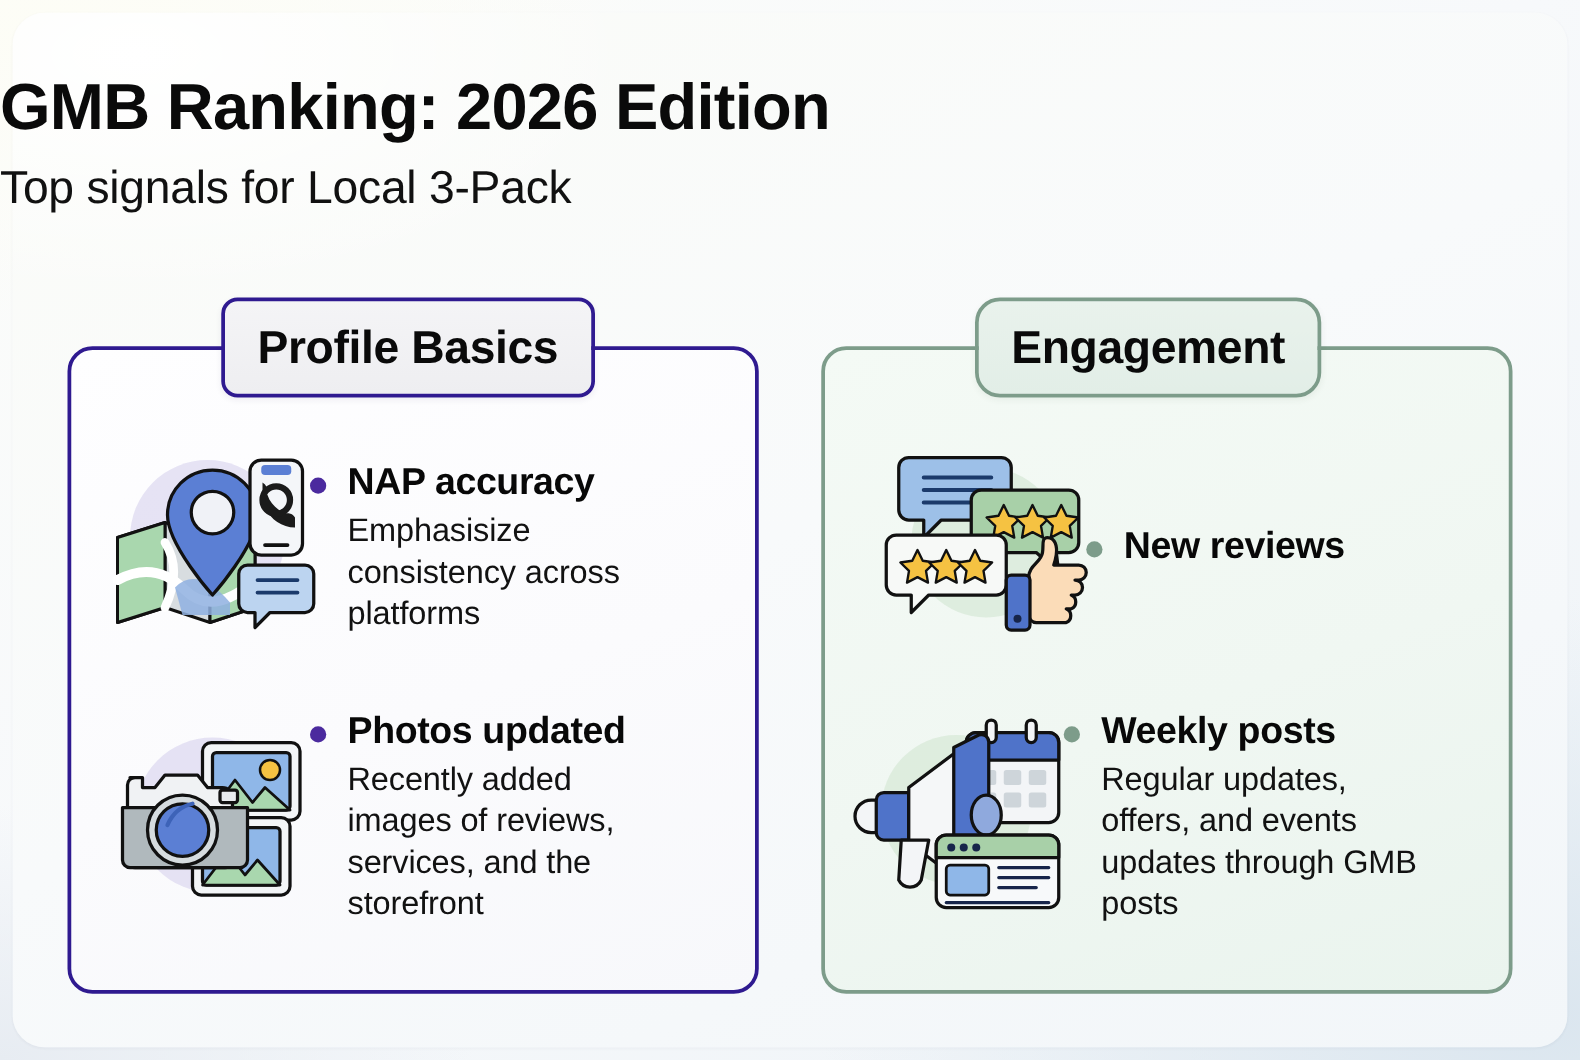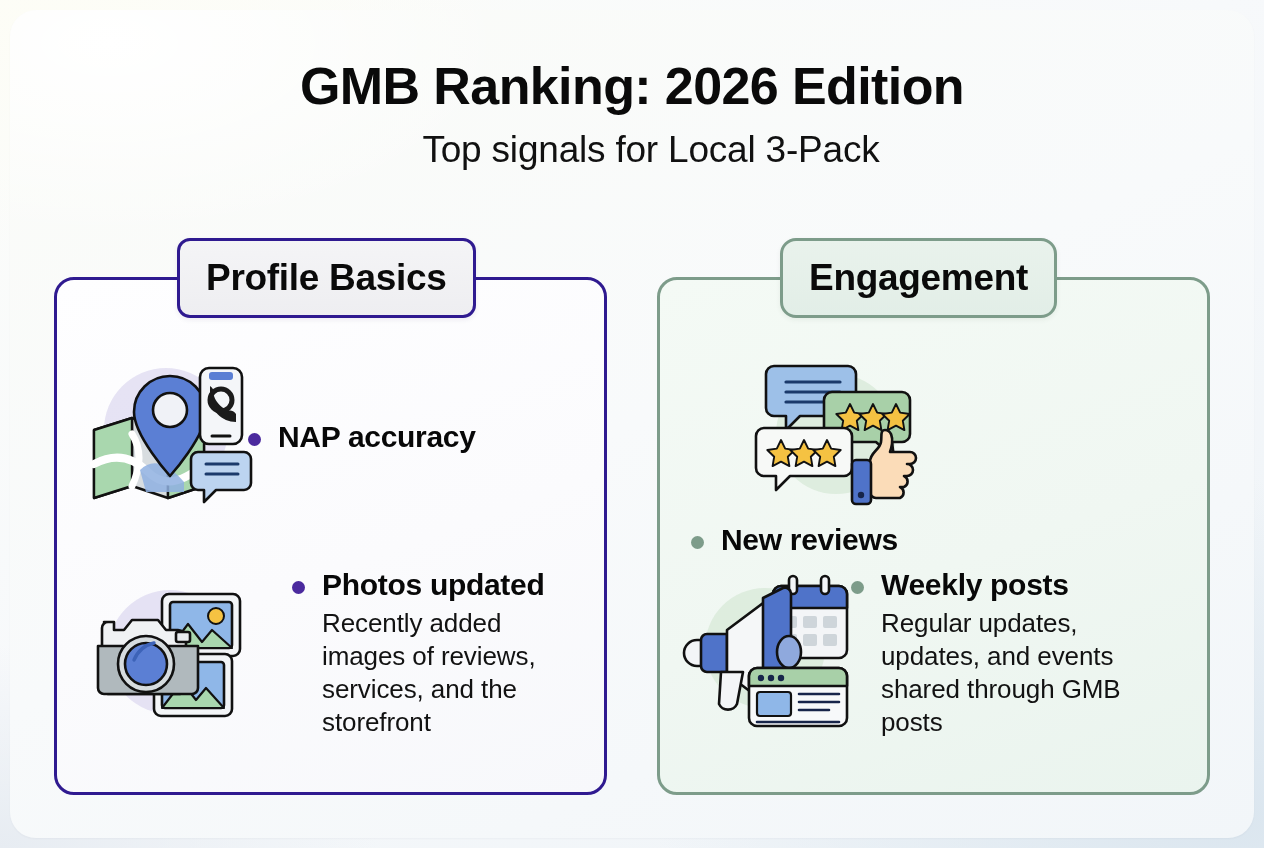--- a/index.html
+++ b/index.html
@@ -37,37 +37,36 @@
       radial-gradient(ellipse 55% 40% at 8% 4%, #ffffff 0%, rgba(255,255,255,0) 60%),
       linear-gradient(155deg, #fbfcf8 0%, #f8fafb 50%, #f2f6f9 100%);
     box-shadow: 0 1px 2px rgba(40,55,80,0.04);
   }
 
   
   #header {
     position: absolute;
     left: 0; top: 58px;
     width: 1264px;
-    text-align: center;
+    text-align: left;
   }
   #title {
     font-size: 52px;
     font-weight: 700;
     letter-spacing: -0.6px;
     color: #0a0a0a;
     line-height: 1.1;
   }
   #subtitle {
     margin-top: 14px;
     font-size: 37px;
     font-weight: 400;
     color: #111111;
     letter-spacing: -0.2px;
     line-height: 1.12;
-    padding-left: 38px;
   }
 
   
   .card {
     position: absolute;
     top: 277px;
     width: 553px;
     height: 518px;
     border-radius: 20px;
     border-width: 3px;
@@ -110,20 +109,21 @@
     border-color: #2f1a90;
     background: linear-gradient(180deg, #f4f4f6 0%, #eeeef1 100%);
     box-shadow: 0 2px 5px rgba(40,30,90,0.07);
     border-radius: 13px;
   }
   #badge-right {
     left: 780px;
     border-color: #7d9c8a;
     background: linear-gradient(180deg, #e9f2ec 0%, #e2eee7 100%);
     box-shadow: 0 2px 5px rgba(50,80,60,0.07);
+    border-radius: 20px;
   }
 
   
   .item {
     position: absolute;
     display: flex;
     align-items: center;
   }
   .item-icon {
     width: 160px;
@@ -157,22 +157,22 @@
     font-size: 26px;
     font-weight: 400;
     color: #121212;
     line-height: 1.26;
     letter-spacing: -0.1px;
     white-space: pre-line;
   }
 
   
   #item-l1 { left: 88px;  top: 352px; }
-  #item-l2 { left: 88px;  top: 557px; gap: 44px; }
-  #item-r1 { left: 691px; top: 352px; flex-direction: column; }
+  #item-l2 { left: 88px;  top: 557px; }
+  #item-r1 { left: 709px; top: 352px; }
   #item-r2 { left: 691px; top: 557px; }
 
   #item-l1 .item-body { width: 290px; }
   #item-l2 .item-body { width: 290px; }
   #item-r1 .item-body { width: 290px; }
   #item-r2 .item-body { width: 290px; }
 
   svg { display: block; overflow: visible; }
 </style>
 </head>
@@ -227,20 +227,21 @@
 
         <g>
           <path d="M110 100 h46 a7 7 0 0 1 7 7 v24 a7 7 0 0 1 -7 7 h-28 l-12 12 v-12 h-6 a7 7 0 0 1 -7 -7 v-24 a7 7 0 0 1 7 -7 z" fill="#bcd4f0" stroke="#111" stroke-width="2.6" stroke-linejoin="round"></path>
           <path d="M118 112 h32 M118 122 h32" stroke="#1b3a6b" stroke-width="3" stroke-linecap="round"></path>
         </g>
       </svg>
     </div>
     <div class="item-body">
       <span class="item-bullet bullet-purple"></span>
       <div class="item-title">NAP accuracy</div>
+      <div class="item-desc">Emphasisize consistency across platforms</div>
     </div>
   </div>
 
   <div class="item" id="item-l2">
     <div class="item-icon">
       <svg viewBox="0 0 160 160" width="160" height="160">
         <circle cx="82" cy="84" r="62" fill="#ded9f0" opacity="0.75"></circle>
 
         <g stroke="#111" stroke-width="2.6" stroke-linejoin="round">
           <rect x="74" y="26" width="78" height="62" rx="7" fill="#f3f5f7"></rect>
@@ -353,17 +354,17 @@
           <circle cx="80" cy="110" r="3.2"></circle>
           <circle cx="90" cy="110" r="3.2"></circle>
         </g>
         <rect x="66" y="124" width="34" height="24" rx="3" fill="#8fb7e8" stroke="#111" stroke-width="2.2"></rect>
         <path d="M108 126 h40 M108 134 h40 M108 142 h30 M66 154 h82" stroke="#17254a" stroke-width="2.6" stroke-linecap="round"></path>
       </svg>
     </div>
     <div class="item-body">
       <span class="item-bullet bullet-green"></span>
       <div class="item-title">Weekly posts</div>
-      <div class="item-desc">Regular updates, updates, and events shared through GMB posts</div>
+      <div class="item-desc">Regular updates, offers, and events updates through GMB posts</div>
     </div>
   </div>
 
 </div>
 
 </body></html>

